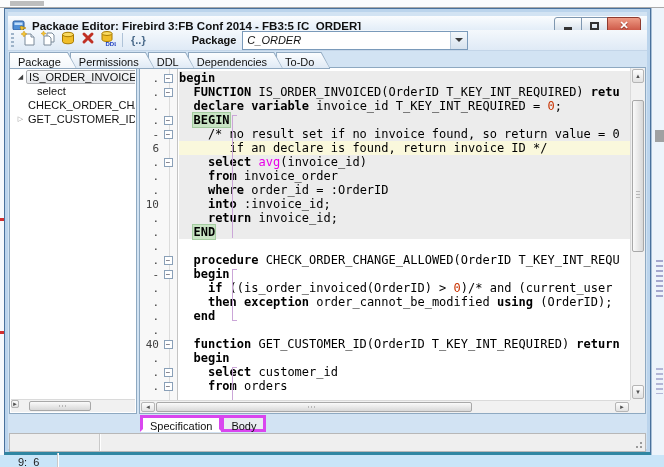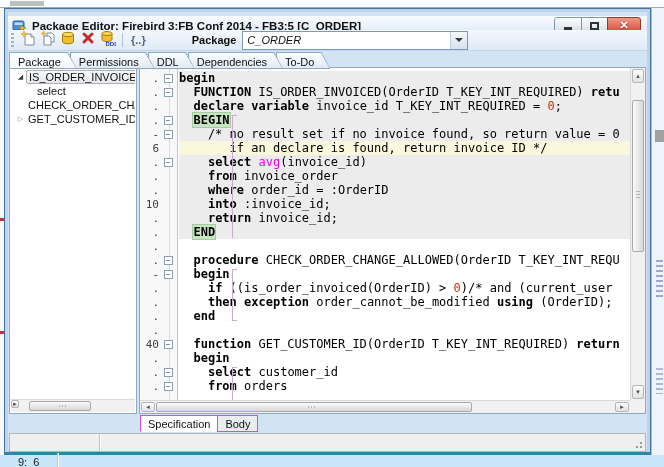--- a/index.html
+++ b/index.html
@@ -99,21 +99,21 @@
   .vscroll .up{top:1px;} .vscroll .down{bottom:1px;}
   .hscroll .sbtn{top:1px;bottom:1px;width:14px;}
   .hscroll .left{left:1px;} .hscroll .right{right:1px;}
   .vthumb{position:absolute;left:1px;right:1px;background:linear-gradient(90deg,#FAFAFA,#D8D8D8);border:1px solid #A8A8A8;border-radius:2px;}
   .vthumb .grip{position:absolute;left:3px;right:3px;top:60%;height:7px;background:repeating-linear-gradient(#B8B8B8 0 1px,transparent 1px 3px);}
   .hthumb{position:absolute;top:1px;bottom:1px;background:linear-gradient(#FAFAFA,#D8D8D8);border:1px solid #A8A8A8;border-radius:2px;}
   .hthumb .grip{position:absolute;top:3px;bottom:3px;left:48%;width:8px;background:repeating-linear-gradient(90deg,#B8B8B8 0 1px,transparent 1px 3px);}
   .tree-hscroll{position:absolute;left:1px;right:1px;bottom:1px;height:13px;background:#F1F1F1;border-top:1px solid #DADADA;}
 
   .bottom-tabs{position:absolute;left:135px;top:406px;height:17px;display:flex;}
-  .btab{height:17px;padding:0 7px;font-size:11px;line-height:16px;color:#101010;border:1px solid #d946ef;background:#E9EDF1;margin-right:-1px;}
+  .btab{height:17px;padding:0 7px;font-size:11px;line-height:16px;color:#101010;border:3px solid #d946ef;background:#E9EDF1;margin-right:-1px;}
   .btab.active{background:#fff;border-bottom-color:#fff;}
 
   .statusbar{position:absolute;left:4px;right:4px;top:424px;height:19px;background:#EFEFEF;border:1px solid #B7B7B7;display:flex;align-items:center;}
   .spanel{height:100%;display:flex;align-items:center;padding-left:8px;font-size:11px;color:#202020;border-right:1px solid #C9C9C9;box-shadow:1px 0 0 #FFF;}
   .spanel.p1{width:48px;white-space:pre;margin-top:38px;}
   .spanel.p2{width:42px;}
   .spanel.p3{flex:1;border-right:none;box-shadow:none;}
   .resize-grip{position:absolute;right:2px;bottom:2px;width:10px;height:10px;
     background:
       radial-gradient(circle at 8px 8px,#9A9A9A 1px,transparent 1.4px),

